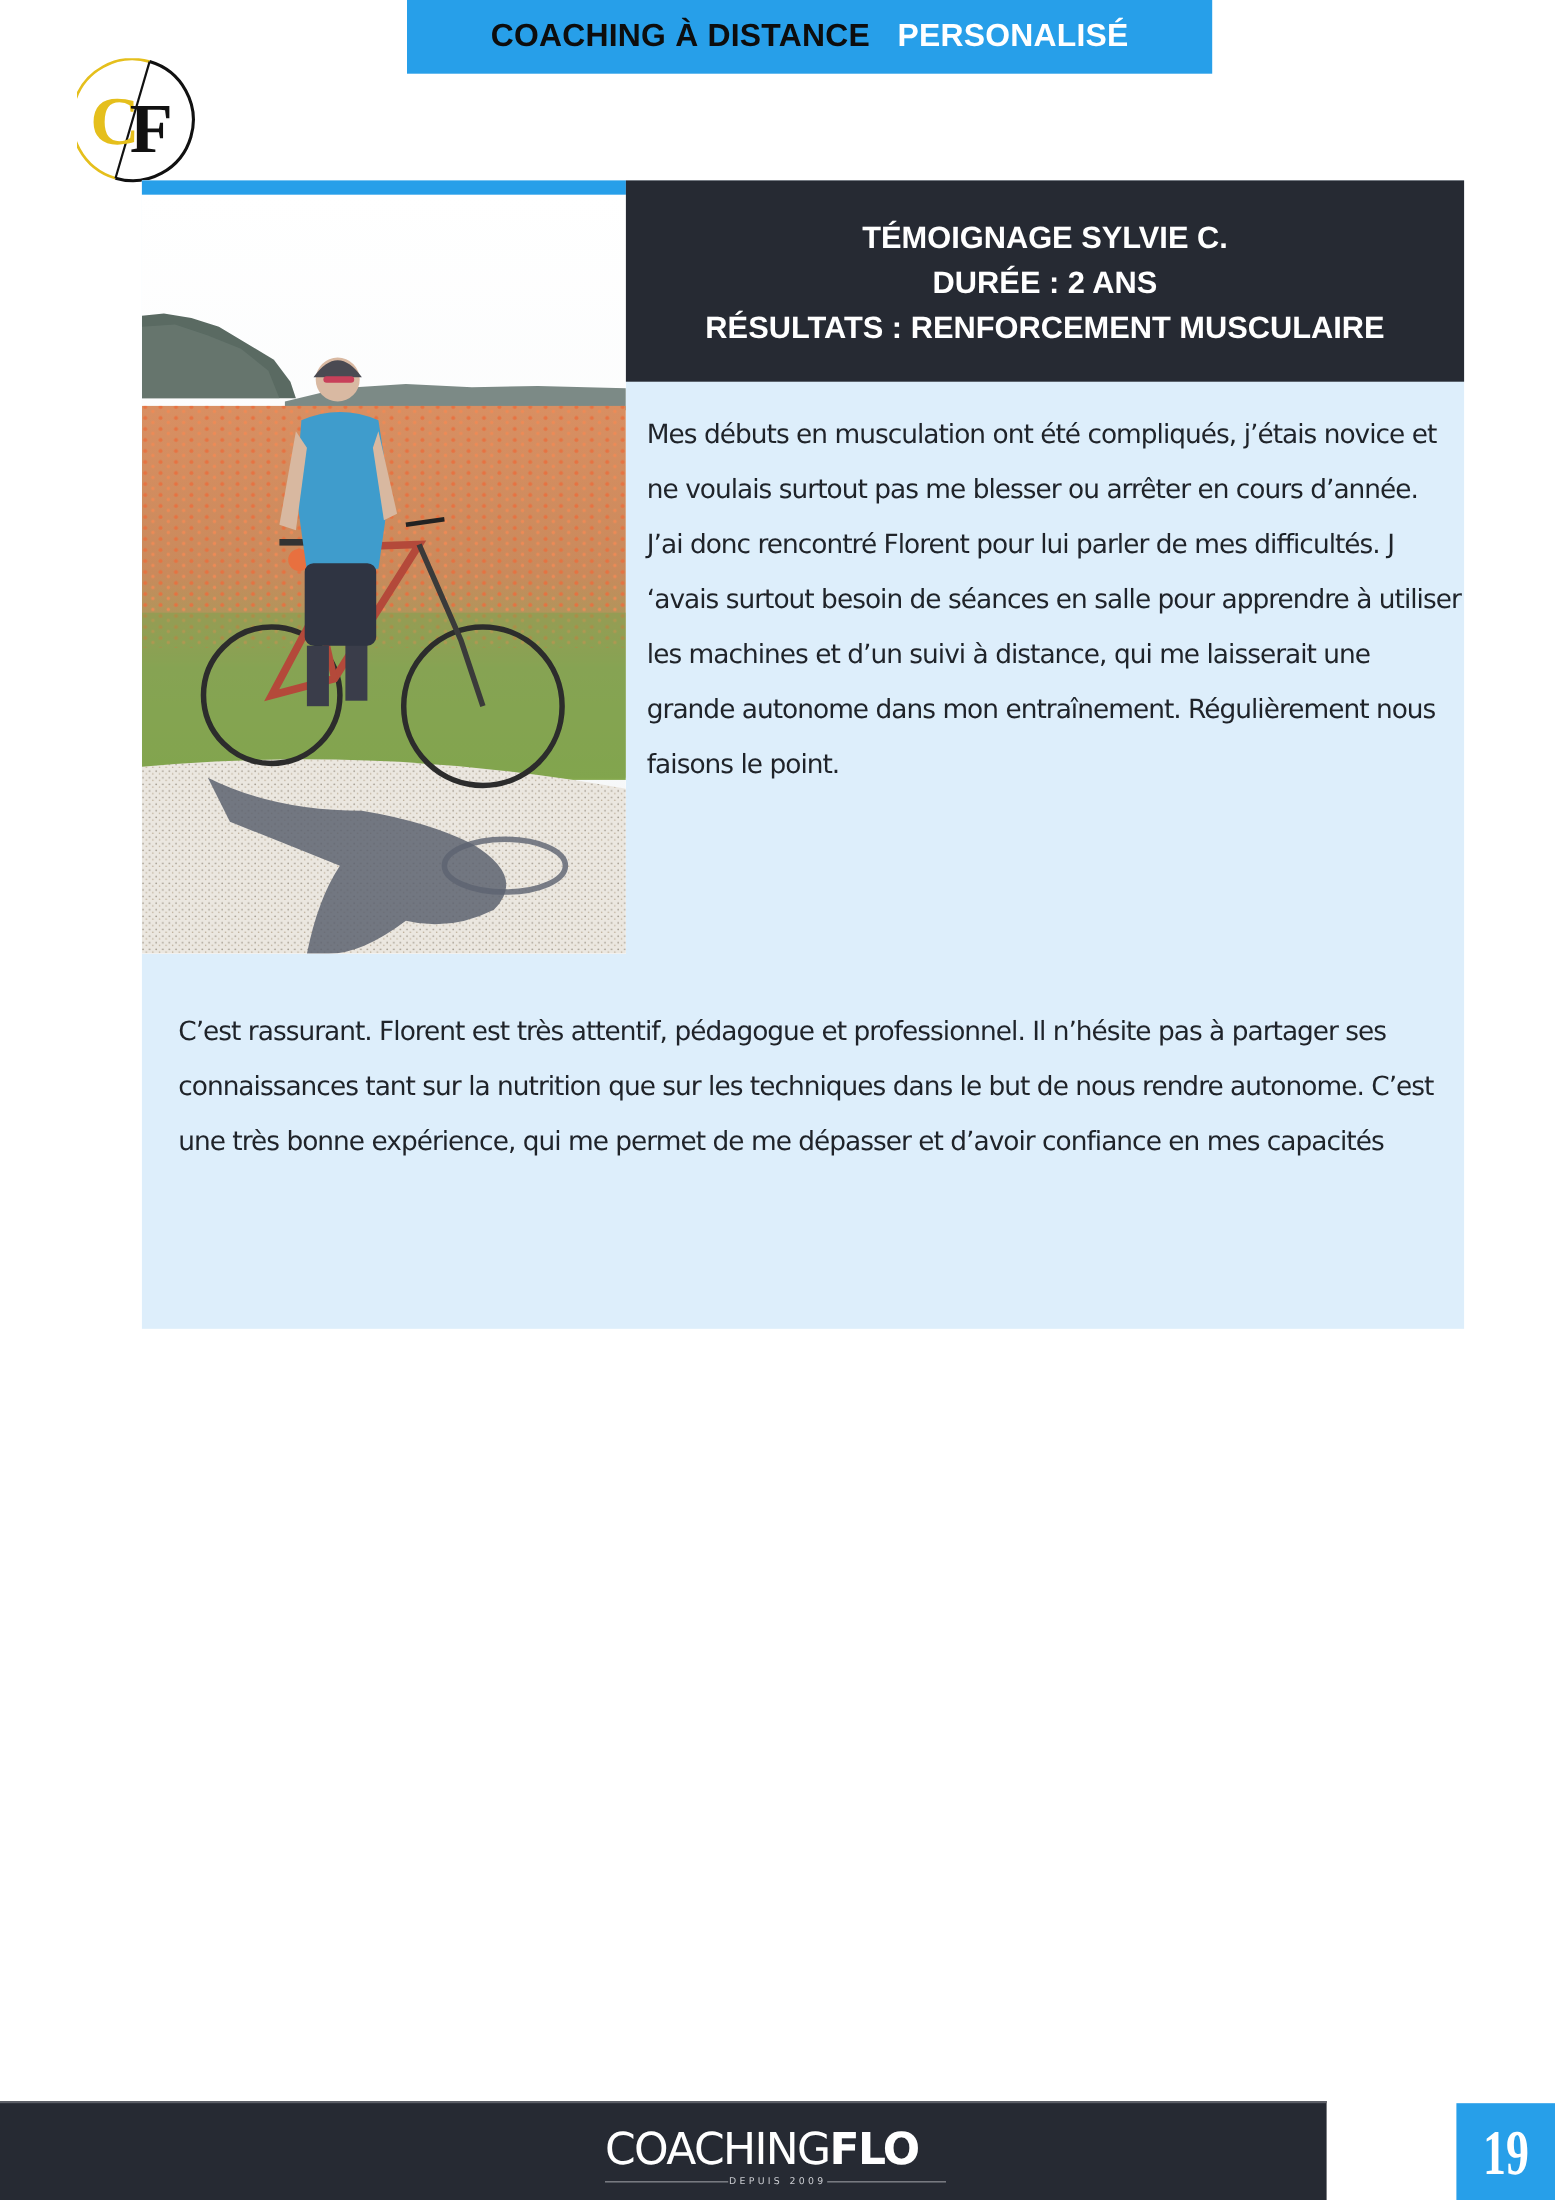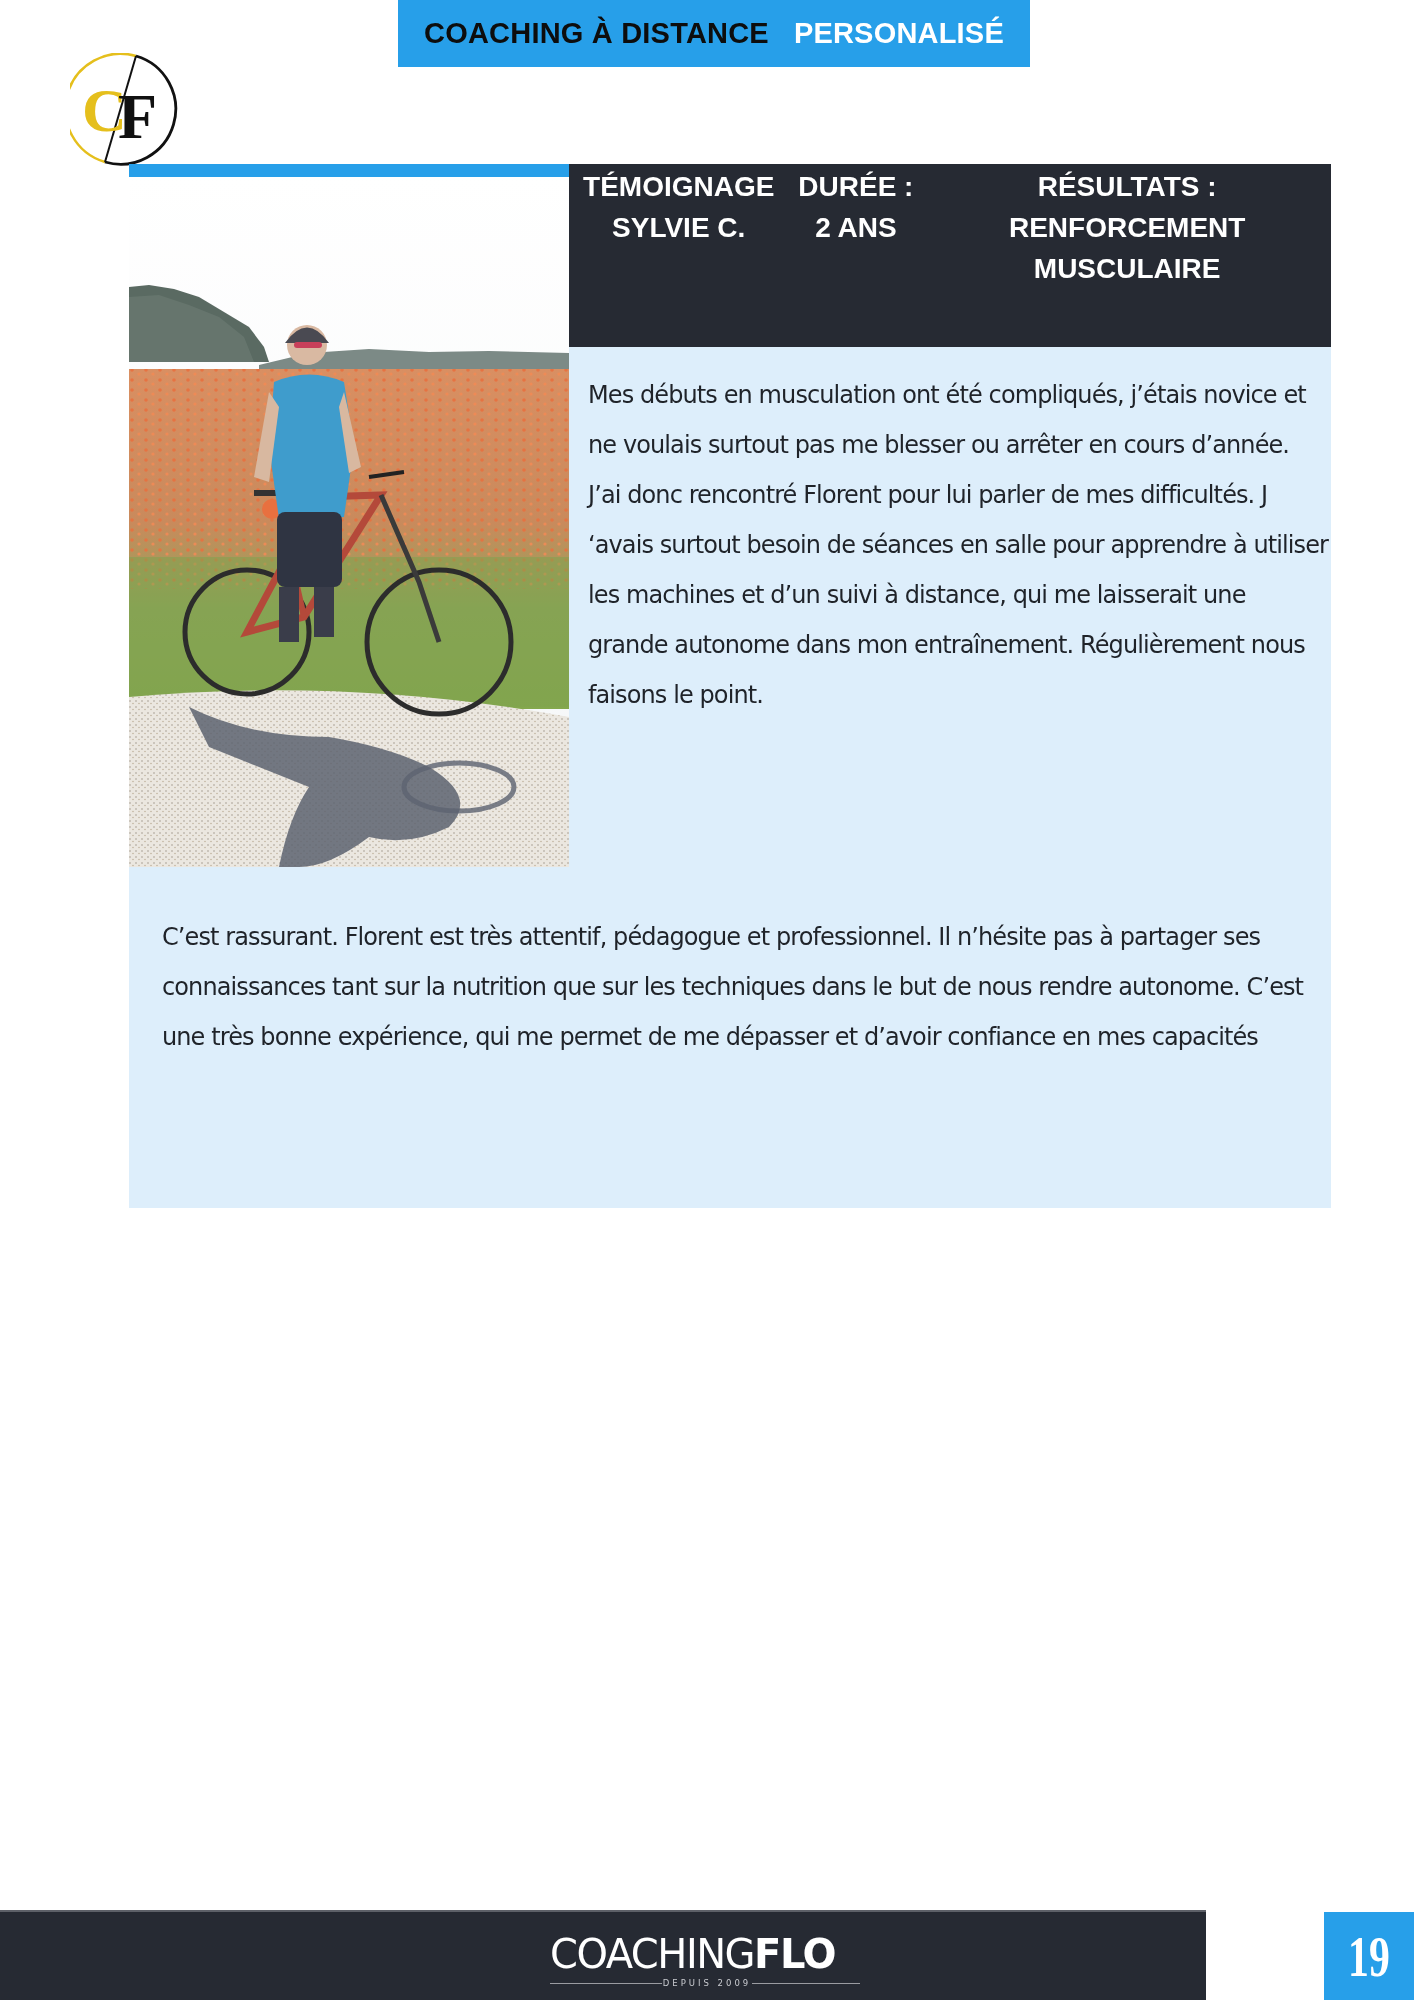--- a/index.html
+++ b/index.html
@@ -1,38 +1,38 @@
 <!DOCTYPE html>
 <html><head>
 <meta charset="utf-8">
 <style>
   * { box-sizing: border-box; margin: 0; padding: 0; }
   html, body { width: 1414px; height: 2000px; background: #ffffff; overflow: hidden; }
   body { position: relative; font-family: "Liberation Sans", sans-serif; }
 
   .banner {
-    position: absolute; left: 398px; top: 0; width: 632px; height: 67px;
+    position: absolute; left: 370px; top: 0; width: 732px; height: 67px;
     background: #279FE9; display: flex; align-items: center; justify-content: center;
     font-family: "Liberation Sans", sans-serif; font-weight: bold; font-size: 29px; letter-spacing: 0.2px; text-align: right;
   }
   .banner .dark { color: #0d0d0d; }
   .banner .light { color: #ffffff; margin-left: 25px; }
 
   .logo { position: absolute; left: 70px; top: 53px; width: 116px; height: 116px; }
 
   .card { position: absolute; left: 129px; top: 164px; width: 1202px; height: 1044px; background: #DDEEFB; }
   .photo-wrap { position: absolute; left: 0; top: 0; width: 440px; height: 703px; background: #fff; }
   .photo-topbar { position: absolute; left: 0; top: 0; width: 440px; height: 13px; background: #279FE9; }
   .photo { position: absolute; left: 0; top: 13px; width: 440px; height: 690px; overflow: hidden; }
 
   .info-head {
     position: absolute; left: 440px; top: 0; width: 762px; height: 183px;
     background: #262A33; color: #ffffff; text-align: center;
     font-family: "Liberation Sans", sans-serif; font-weight: bold; font-size: 28px;
-    display: flex; flex-direction: row; justify-content: center; line-height: 41px;
+    display: flex; flex-direction: column; justify-content: center; line-height: 41px;
     padding-top: 2px;
   }
 
   .para {
     position: absolute; color: #1f2329;
     font-family: "DejaVu Sans", sans-serif; font-size: 24px; line-height: 50px;
     letter-spacing: -0.9px; word-spacing: 0px;
   }
   .para1 { left: 459px; top: 206px; width: 740px; }
   .para2 { left: 33px; top: 748px; width: 1150px; }

